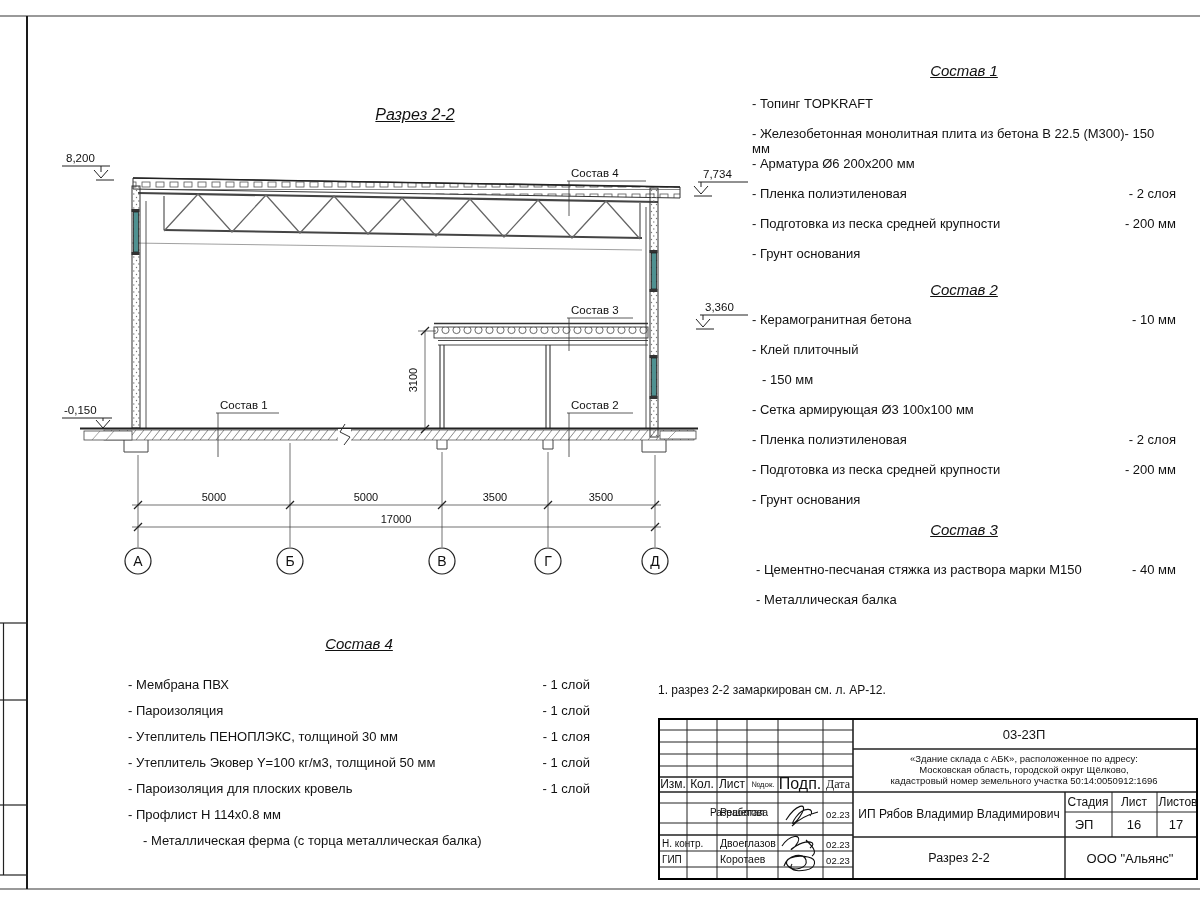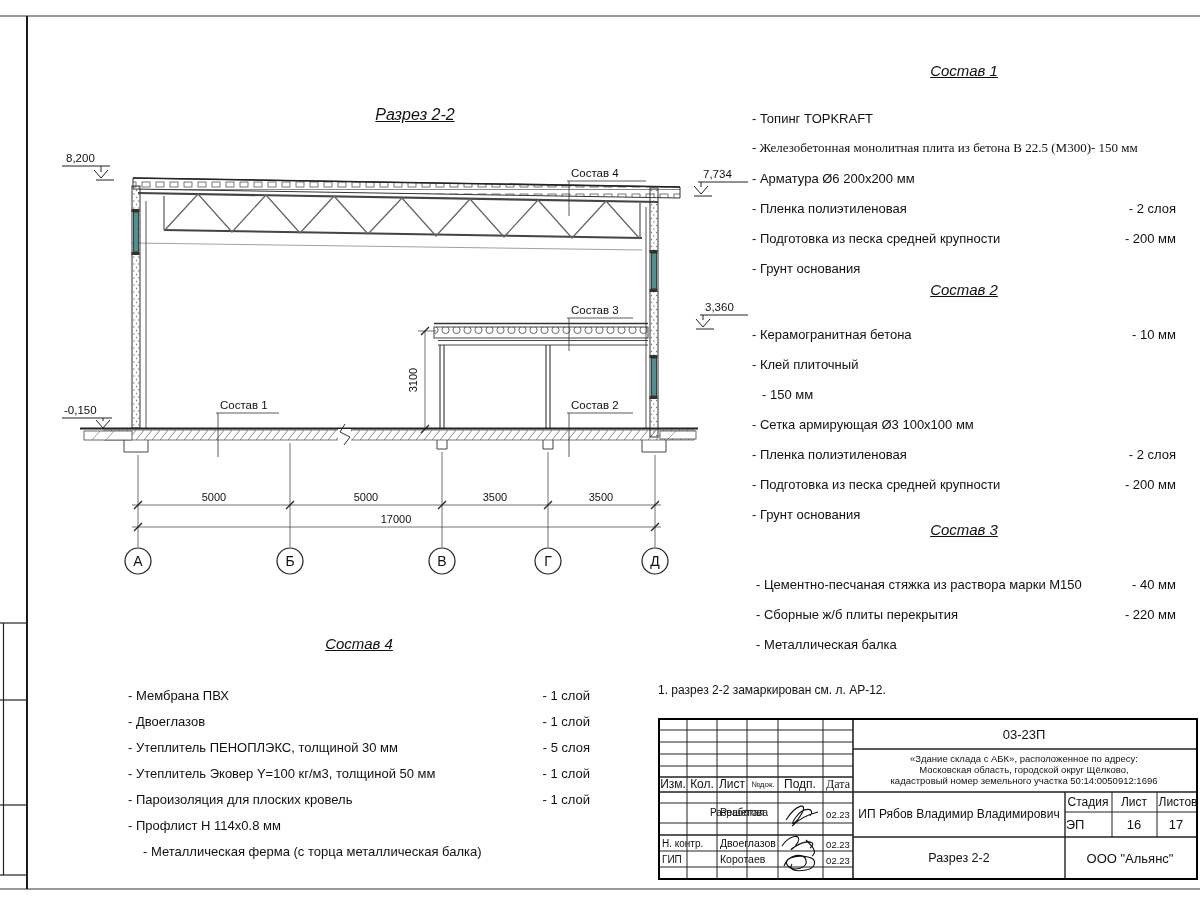--- a/index.html
+++ b/index.html
@@ -6,21 +6,21 @@
   #sheet{position:relative;width:1200px;height:900px;background:#fff;overflow:hidden;
          font-family:"Liberation Sans",sans-serif;color:#111;}
   .abs{position:absolute;}
   .hline{position:absolute;background:#999;}
   .frameline{position:absolute;background:#1a1a1a;}
   
   .dwg-title{font-style:italic;font-size:16px;text-decoration:underline;text-align:center;}
   .comp-head{font-style:italic;font-size:15px;text-align:center;}
   .comp-head span{text-decoration:underline;}
   .comp-list{position:absolute;}
-  .comp-row{display:flex;justify-content:space-between;align-items:flex-end;font-size:13px;}
+  .comp-row{display:flex;justify-content:space-between;align-items:flex-start;font-size:13px;}
   .comp-row .val{white-space:nowrap;padding-left:10px;}
   .note{font-size:12px;}
   svg text{font-family:"Liberation Sans",sans-serif;fill:#111;}
   
   #titleblock{position:absolute;left:658px;top:718px;width:540px;height:162px;
               border:2px solid #000;box-sizing:border-box;}
   .tb-txt{position:absolute;white-space:nowrap;}
   .ctr{text-align:center;transform:translate(-50%,-50%);}
 </style>
 </head>
@@ -226,21 +226,21 @@
       <text x="655" y="566" font-size="14" text-anchor="middle">Д</text>
     </g>
   </svg>
 
   <div class="abs comp-head" style="left:752px;top:62px;width:424px;"><span>Состав 1</span></div>
   <div class="comp-list" style="left:752px;top:96px;width:424px;">
     <div class="comp-row" style="height:30px;">
         <span>- Топинг TOPKRAFT</span>
         <span class="val"></span>
       </div>
-    <div class="comp-row" style="height:30px;font-family:Liberation Serif, serif;">
+    <div class="comp-row" style="height:30px;">
         <span>- Железобетонная  монолитная плита из бетона  В 22.5 (М300)- 150 мм</span>
         <span class="val"></span>
       </div>
     <div class="comp-row" style="height:30px;">
         <span>- Арматура Ø6 200х200 мм</span>
         <span class="val"></span>
       </div>
     <div class="comp-row" style="height:30px;">
         <span>- Пленка полиэтиленовая</span>
         <span class="val">-  2 слоя</span>
@@ -286,42 +286,38 @@
       </div>
   </div>
 
   <div class="abs comp-head" style="left:752px;top:521px;width:424px;"><span>Состав 3</span></div>
   <div class="comp-list" style="left:756px;top:562px;width:420px;">
     <div class="comp-row" style="height:30px;">
         <span>- Цементно-песчаная стяжка  из раствора марки М150</span>
         <span class="val">- 40 мм</span>
       </div>
     <div class="comp-row" style="height:30px;">
-        <span>- Сборные ж/б плиты перекрытия</span>
-        <span class="val">- 220 мм</span>
-      </div>
-    <div class="comp-row" style="height:30px;">
         <span>- Металлическая  балка</span>
         <span class="val"></span>
       </div>
   </div>
 
   <div class="abs comp-head" style="left:128px;top:635px;width:462px;"><span>Состав 4</span></div>
   <div class="comp-list" style="left:128px;top:677px;width:462px;">
     <div class="comp-row" style="height:26px;">
         <span>- Мембрана ПВХ</span>
         <span class="val">- 1 слой</span>
       </div>
     <div class="comp-row" style="height:26px;">
-        <span>- Двоеглазов</span>
+        <span>- Пароизоляция</span>
         <span class="val">- 1 слой</span>
       </div>
     <div class="comp-row" style="height:26px;">
         <span>- Утеплитель ПЕНОПЛЭКС, толщиной 30 мм</span>
-        <span class="val">- 5 слоя</span>
+        <span class="val">- 1 слоя</span>
       </div>
     <div class="comp-row" style="height:26px;">
         <span>- Утеплитель Эковер Y=100 кг/м3, толщиной 50 мм</span>
         <span class="val">- 1 слой</span>
       </div>
     <div class="comp-row" style="height:26px;">
         <span>- Пароизоляция для плоских кровель</span>
         <span class="val">- 1 слой</span>
       </div>
     <div class="comp-row" style="height:26px;">
@@ -372,41 +368,41 @@
         <path d="M126,100 C136,84 148,82 142,93 C136,104 128,108 136,97 C144,86 156,88 150,96 M132,106 C140,98 150,94 158,92"></path>
         <path d="M122,126 C130,114 142,114 138,122 C134,130 126,132 136,126 C148,119 158,122 150,128 M146,120 C152,126 158,132 152,136"></path>
         <path d="M124,146 C128,134 144,132 146,140 C148,148 134,152 128,146 C122,140 134,134 148,137 C158,139 156,148 146,150 C136,152 128,150 132,144"></path>
       </g>
     </svg>
 
     <div class="tb-txt ctr" style="left:13px;top:64px;font-size:12px;">Изм.</div>
     <div class="tb-txt ctr" style="left:42px;top:64px;font-size:12px;">Кол.</div>
     <div class="tb-txt ctr" style="left:72px;top:64px;font-size:12px;">Лист</div>
     <div class="tb-txt ctr" style="left:140px;top:64px;font-size:8px;left:103px;">№док.</div>
-    <div class="tb-txt ctr" style="left:140px;top:64px;font-size:12px;text-align:center;">Подп.</div>
+    <div class="tb-txt ctr" style="left:140px;top:64px;font-size:16px;text-align:center;">Подп.</div>
     <div class="tb-txt ctr" style="left:178px;top:64px;font-size:12px;font-family:Liberation Serif, serif;">Дата</div>
 
     <div class="tb-txt" style="left:2px;top:87px;font-size:10px;margin-left:48px;">Разработал</div>
     <div class="tb-txt" style="left:60px;top:86px;font-size:10.5px;">Решетова</div>
     <div class="tb-txt ctr" style="left:178px;top:94px;font-size:9.5px;">02.23</div>
     <div class="tb-txt" style="left:2px;top:118px;font-size:10px;">Н. контр.</div>
     <div class="tb-txt" style="left:60px;top:117px;font-size:10.5px;">Двоеглазов</div>
     <div class="tb-txt ctr" style="left:178px;top:124px;font-size:9.5px;">02.23</div>
     <div class="tb-txt" style="left:2px;top:134px;font-size:10px;">ГИП</div>
     <div class="tb-txt" style="left:60px;top:133px;font-size:10.5px;">Коротаев</div>
     <div class="tb-txt ctr" style="left:178px;top:140px;font-size:9.5px;">02.23</div>
 
     <div class="tb-txt ctr" style="left:364px;top:14px;font-size:13px;">03-23П</div>
     <div class="tb-txt ctr" style="left:364px;top:38px;font-size:9.5px;">«Здание склада с АБК», расположенное по адресу:</div>
     <div class="tb-txt ctr" style="left:364px;top:49px;font-size:9.5px;">Московская область, городской округ Щёлково,</div>
     <div class="tb-txt ctr" style="left:364px;top:60px;font-size:9.5px;">кадастровый номер земельного участка 50:14:0050912:1696</div>
     <div class="tb-txt ctr" style="left:299px;top:94px;font-size:12px;">ИП Рябов Владимир Владимирович</div>
     <div class="tb-txt ctr" style="left:428px;top:82px;font-size:12px;">Стадия</div>
     <div class="tb-txt ctr" style="left:474px;top:82px;font-size:12px;">Лист</div>
     <div class="tb-txt ctr" style="left:518px;top:82px;font-size:12px;">Листов</div>
-    <div class="tb-txt ctr" style="left:415px;top:104px;font-size:13px;">ЭП</div>
+    <div class="tb-txt ctr" style="left:424px;top:104px;font-size:13px;">ЭП</div>
     <div class="tb-txt ctr" style="left:474px;top:104px;font-size:13px;">16</div>
     <div class="tb-txt ctr" style="left:516px;top:104px;font-size:13px;">17</div>
     <div class="tb-txt ctr" style="left:299px;top:138px;font-size:12.5px;">Разрез 2-2</div>
     <div class="tb-txt ctr" style="left:470px;top:138px;font-size:13px;">ООО "Альянс"</div>
   </div>
 
 </div>
 
 </body></html>

